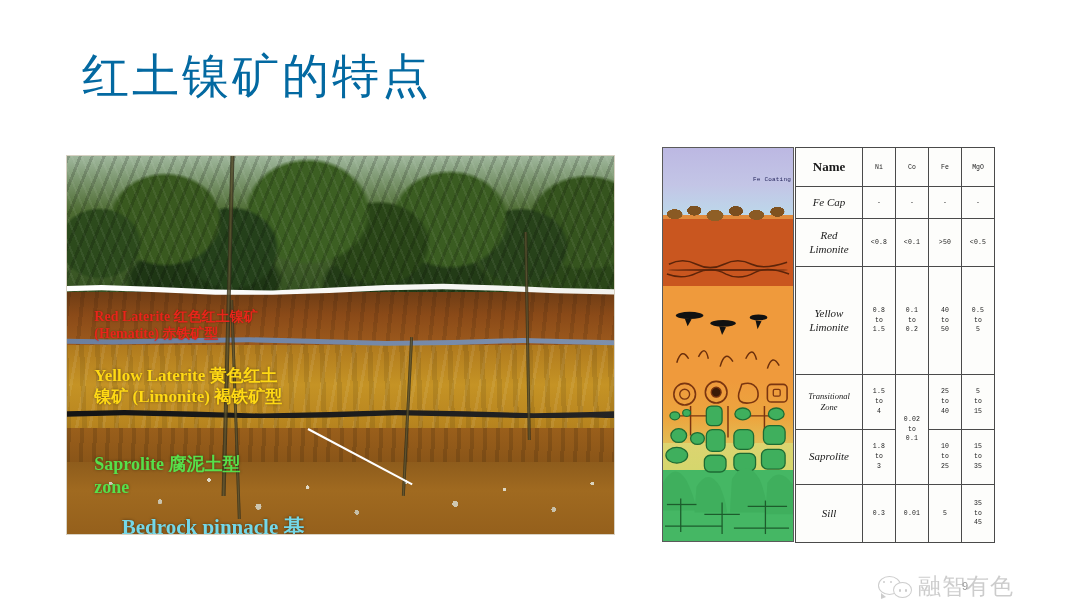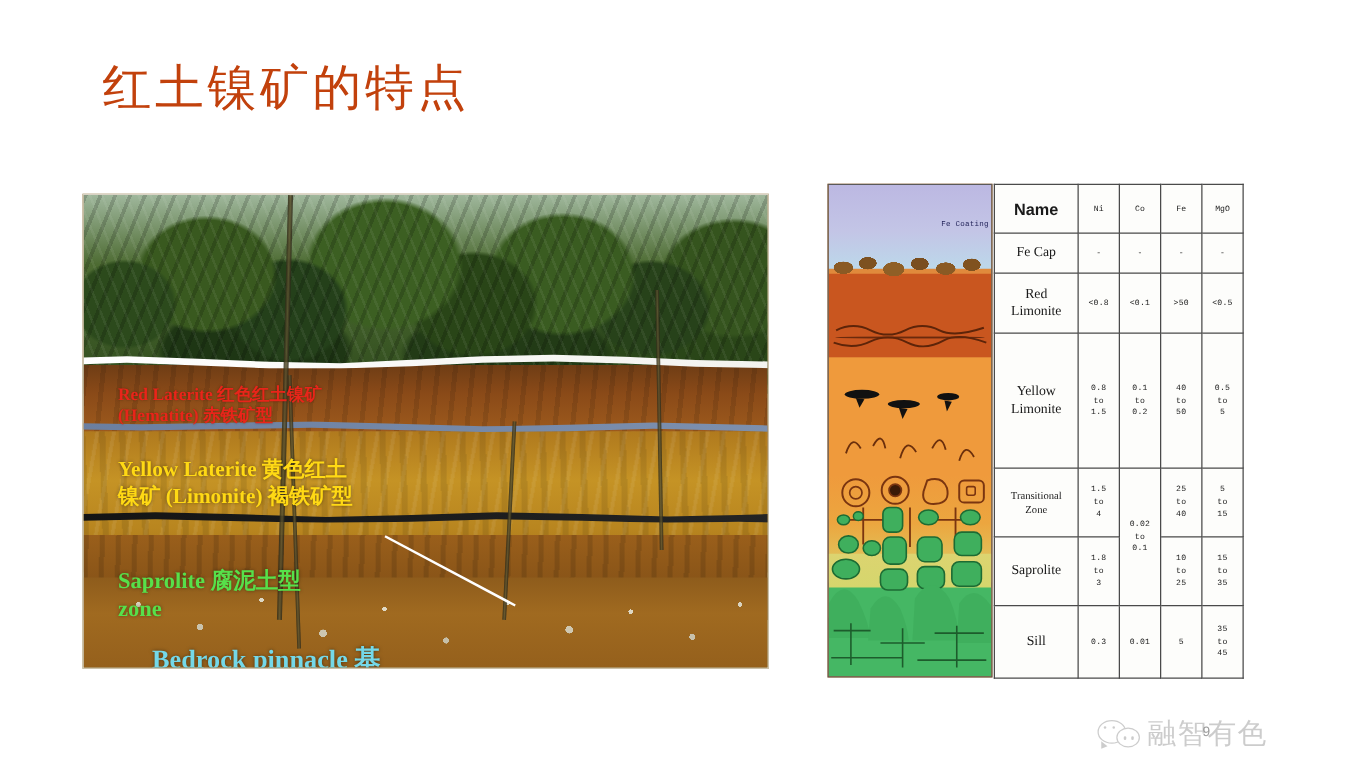--- a/index.html
+++ b/index.html
@@ -14,23 +14,23 @@
     overflow: hidden;
     font-family: "Liberation Sans", sans-serif;
   }
 
   
   .slide-title {
     position: absolute;
     left: 82px;
     top: 48px;
     font-family: Liberation Sans, sans-serif;
-    font-size: 39px;
+    font-size: 47px;
     line-height: 1.2;
-    color: #c2410c;
+    color: #0369a1;
     letter-spacing: 3px;
     white-space: nowrap;
   }
 
   
   .photo {
     position: absolute;
     left: 66px;
     top: 155px;
     width: 549px;
@@ -265,34 +265,35 @@
   .geo-table td, .geo-table th {
     border: 1px solid #4a4a4a;
     text-align: center;
     vertical-align: middle;
     padding: 0;
     color: #1a1a1a;
   }
   .col-name { width: 66px; }
   .col-val  { width: 32px; }
   .hdr-name {
-    font-family: Liberation Sans, sans-serif;
+    font-family: Liberation Serif, serif;
     font-weight: bold;
     font-size: 13px;
   }
   .hdr-el {
     font-family: "Liberation Mono", monospace;
     font-weight: normal;
     font-size: 6.5px;
   }
   .cell-name {
     font-family: "Liberation Serif", serif;
     font-size: 11px;
     line-height: 1.25;
     white-space: pre-line;
+    font-style: italic;
   }
   .cell-name.small {
     font-size: 8.5px;
     margin-top: 36px;
   }
   .cell-val {
     font-family: "Liberation Mono", monospace;
     font-size: 6.5px;
     line-height: 1.5;
     white-space: pre-line;

